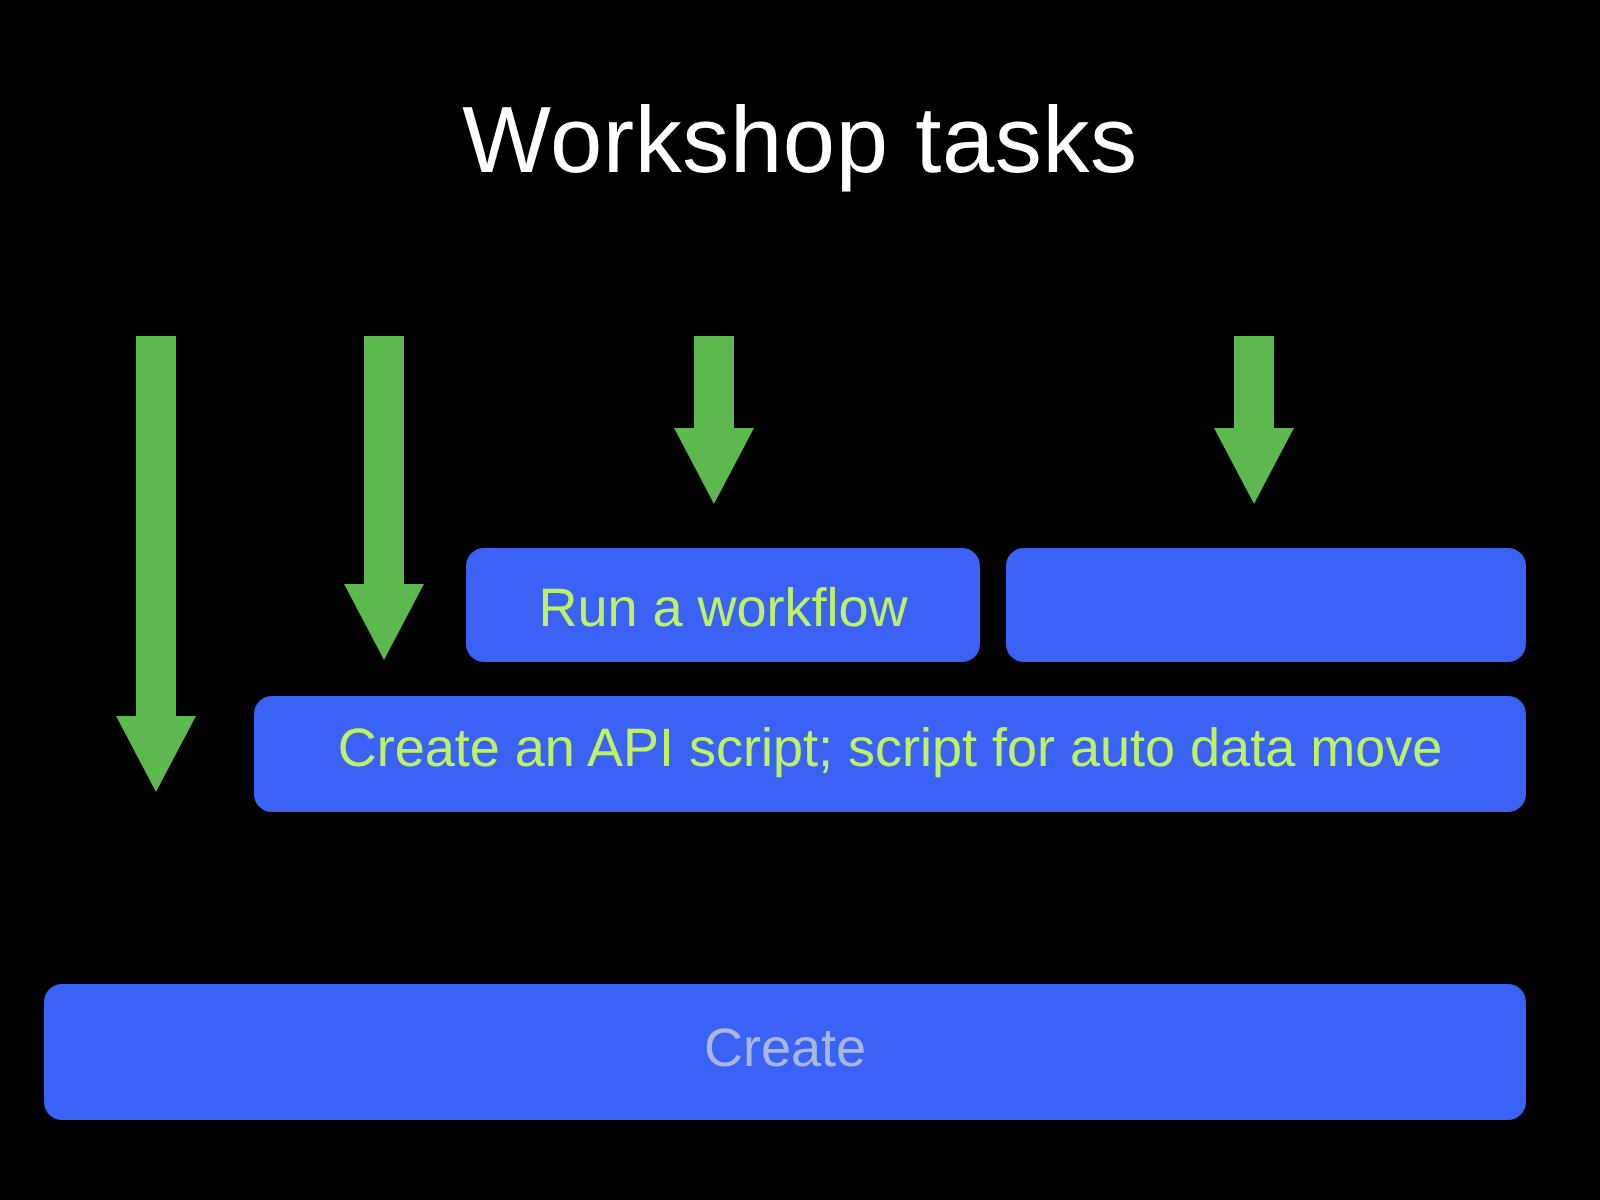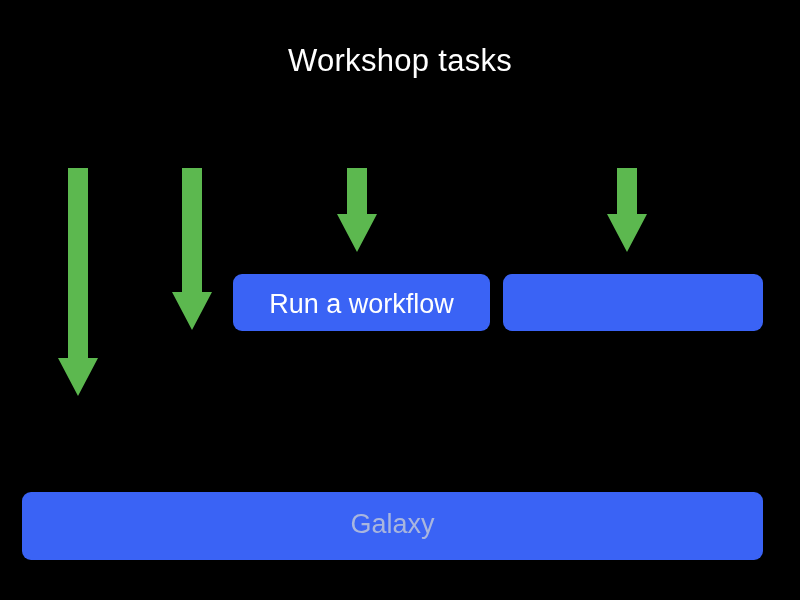--- a/index.html
+++ b/index.html
@@ -21,21 +21,21 @@
     height: 600px;
     background: #000000;
   }
   .slide-title {
     position: absolute;
     left: 0;
     top: 44px;
     width: 800px;
     text-align: center;
     color: #ffffff;
-    font-size: 31px;
+    font-size: 47px;
     font-weight: 400;
     letter-spacing: 0.3px;
     line-height: 1.1;
     white-space: nowrap;
   }
   .arrow {
     position: absolute;
     display: block;
   }
   .arrow svg { display: block; }
@@ -44,21 +44,21 @@
     position: absolute;
     background: #3a63f5;
     border-radius: 9px;
     box-sizing: border-box;
   }
   .task-label {
     position: absolute;
     left: 0;
     width: 100%;
     text-align: center;
-    color: #ffffff;
+    color: #bef264;
     font-size: 27px;
     font-weight: 400;
     line-height: 36px;
     white-space: normal;
     pointer-events: none;
   }
   .label-run {
     top: 12px;
   }
   .label-api {
@@ -107,19 +107,22 @@
   </span>
 
   <div class="task-box overflow-host" style="left:233px; top:274px; width:257px; height:57px;">
     <div class="task-label label-run">Run a workflow</div>
   </div>
 
   <div class="task-box" style="left:503px; top:274px; width:260px; height:57px;">
     <div class="task-label label-run"></div>
   </div>
 
+  <div class="task-box overflow-host" style="left:127px; top:348px; width:636px; height:58px;">
+    <div class="task-label label-api">Create an API script; script for auto data move</div>
+  </div>
 
 
   <div class="task-box overflow-host" style="left:22px; top:492px; width:741px; height:68px;">
-    <div class="task-label label-galaxy">Galaxy</div>
+    <div class="task-label label-galaxy">Create</div>
   </div>
 
 </div>
 
 </body></html>

